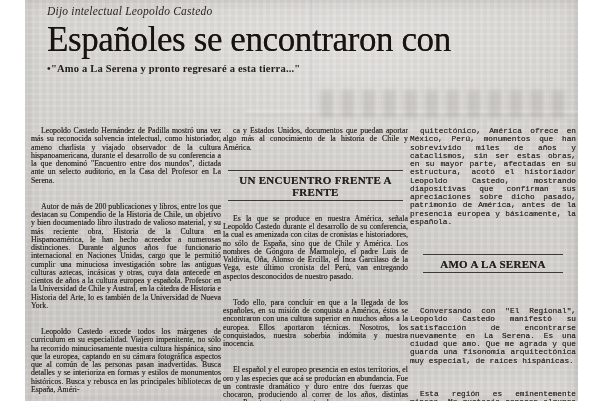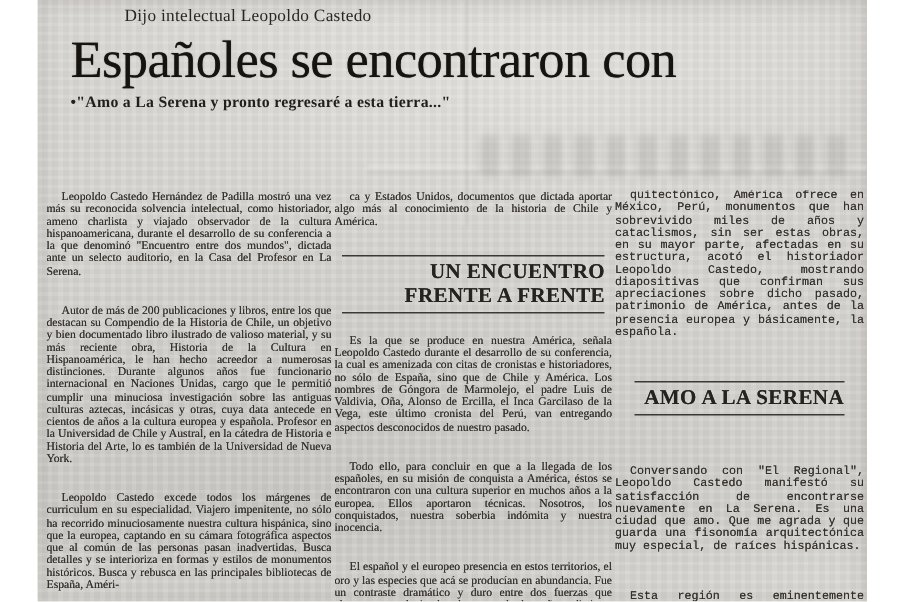--- a/index.html
+++ b/index.html
@@ -43,25 +43,25 @@
   .ghost-bleed {
     position: absolute; top: 90px; left: 295px; width: 245px; height: 28px;
     background:
       repeating-linear-gradient(90deg, rgba(118,114,108,0.55) 0 13px, rgba(118,114,108,0) 13px 21px);
     filter: blur(2.6px);
     opacity: .32;
     border-radius: 4px;
   }
   .masthead { position: absolute; left: 22px; top: 5px; width: 520px; color: #221f1c; }
   .kicker {
+    font-style: italic;
     font-size: 11.5px;
     letter-spacing: .2px;
     color: #2a2723;
     margin-bottom: 3px;
-    margin-left: 36px;
   }
   .headline {
     font-weight: 400;
     font-size: 35px;
     line-height: 39px;
     letter-spacing: -0.4px;
     color: #17140f;
     text-shadow: 0 0 .6px rgba(23,20,15,.85);
     white-space: nowrap;
   }
@@ -91,23 +91,23 @@
     color: #35302a;
     text-shadow: 0 0 .4px rgba(53,48,42,.8);
     margin-bottom: 18px;
   }
   .col-3 .body-par { margin-bottom: 25px; font-family: Liberation Mono, monospace; }
   .sec-heading {
     display: block;
     width: 95%;
     margin: 7px auto 14px auto;
     font-weight: 700;
-    font-size: 14px;
+    font-size: 11px;
     letter-spacing: .3px;
-    text-align: right;
+    text-align: center;
     color: #26221d;
     text-shadow: 0 0 .4px rgba(38,34,29,.8);
     border-top: 1px solid #3c3833;
     border-bottom: 1px solid #3c3833;
     padding: 3px 0 2px 0;
   }
   .col-3 .sec-heading { width: 84%; margin: 28px auto 34px auto; }
 </style>
 </head>
 <body>
@@ -126,21 +126,21 @@
     <div class="subhead">•"Amo a La Serena y pronto regresaré a esta tierra..."</div>
   </div>
 
   <div class="columns">
     <div class="col col-1">
         <p class="body-par">Leopoldo Castedo Hernández de Padilla mostró una vez más su reconocida solvencia intelectual, como historiador, ameno charlista y viajado observador de la cultura hispanoamericana, durante el desarrollo de su conferencia a la que denominó "Encuentro entre dos mundos", dictada ante un selecto auditorio, en la Casa del Profesor en La Serena.</p>
         <p class="body-par">Autor de más de 200 publicaciones y libros, entre los que destacan su Compendio de la Historia de Chile, un objetivo y bien documentado libro ilustrado de valioso material, y su más reciente obra, Historia de la Cultura en Hispanoamérica, le han hecho acreedor a numerosas distinciones. Durante algunos años fue funcionario internacional en Naciones Unidas, cargo que le permitió cumplir una minuciosa investigación sobre las antiguas culturas aztecas, incásicas y otras, cuya data antecede en cientos de años a la cultura europea y española. Profesor en la Universidad de Chile y Austral, en la cátedra de Historia e Historia del Arte, lo es también de la Universidad de Nueva York.</p>
         <p class="body-par">Leopoldo Castedo excede todos los márgenes de curriculum en su especialidad. Viajero impenitente, no sólo ha recorrido minuciosamente nuestra cultura hispánica, sino que la europea, captando en su cámara fotográfica aspectos que al común de las personas pasan inadvertidas. Busca detalles y se interioriza en formas y estilos de monumentos históricos. Busca y rebusca en las principales bibliotecas de España, Améri-</p>
       </div>
     <div class="col col-2">
-        <p class="body-par">ca y Estados Unidos, documentos que dictada aportar algo más al conocimiento de la historia de Chile y América.</p>
+        <p class="body-par">ca y Estados Unidos, documentos que puedan aportar algo más al conocimiento de la historia de Chile y América.</p>
         <h3 class="sec-heading">UN ENCUENTRO FRENTE A FRENTE</h3>
         <p class="body-par">Es la que se produce en nuestra América, señala Leopoldo Castedo durante el desarrollo de su conferencia, la cual es amenizada con citas de cronistas e historiadores, no sólo de España, sino que de Chile y América. Los nombres de Góngora de Marmolejo, el padre Luis de Valdivia, Oña, Alonso de Ercilla, el Inca Garcilaso de la Vega, este último cronista del Perú, van entregando aspectos desconocidos de nuestro pasado.</p>
         <p class="body-par">Todo ello, para concluir en que a la llegada de los españoles, en su misión de conquista a América, éstos se encontraron con una cultura superior en muchos años a la europea. Ellos aportaron técnicas. Nosotros, los conquistados, nuestra soberbia indómita y nuestra inocencia.</p>
         <p class="body-par">El español y el europeo presencia en estos territorios, el oro y las especies que acá se producían en abundancia. Fue un contraste dramático y duro entre dos fuerzas que chocaron, produciendo al correr de los años, distintas razas. Por otra parte, en cuanto a lo ar-</p>
       </div>
     <div class="col col-3">
         <p class="body-par">quitectónico, América ofrece en México, Perú, monumentos que han sobrevivido miles de años y cataclismos, sin ser estas obras, en su mayor parte, afectadas en su estructura, acotó el historiador Leopoldo Castedo, mostrando diapositivas que confirman sus apreciaciones sobre dicho pasado, patrimonio de América, antes de la presencia europea y básicamente, la española.</p>
         <h3 class="sec-heading">AMO A LA SERENA</h3>
         <p class="body-par">Conversando con "El Regional", Leopoldo Castedo manifestó su satisfacción de encontrarse nuevamente en La Serena. Es una ciudad que amo. Que me agrada y que guarda una fisonomía arquitectónica muy especial, de raíces hispánicas.</p>
         <p class="body-par">Esta región es eminentemente minera. Me gustaría conocer algunos sectores, como Andacollo, agregó el destacado historiador, del que fuera en vida del autor de la Historia de Chile, Francisco Antonio Encina, no sólo gran admirador, sino quien le sirvió en el acopio documental. Espero regresar nuevamente a esta ciudad, para interiorizarme de su brillante pasado y no menos esplendoroso presente, terminó diciéndonos Leopoldo Castedo.</p>

